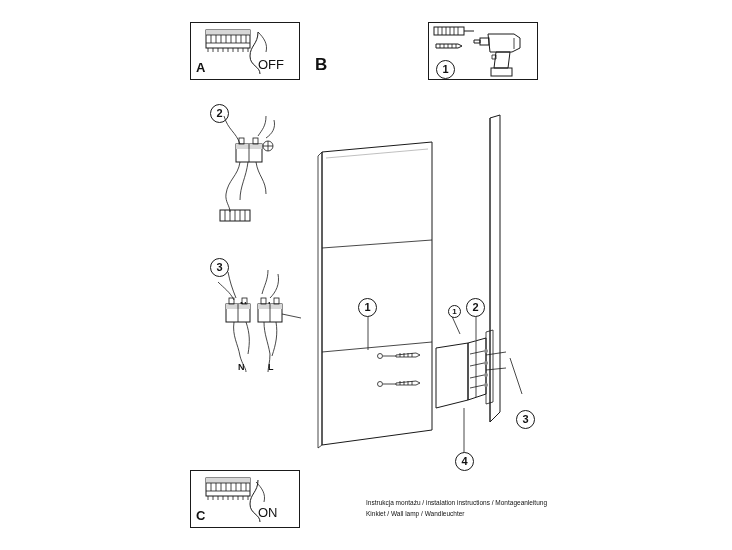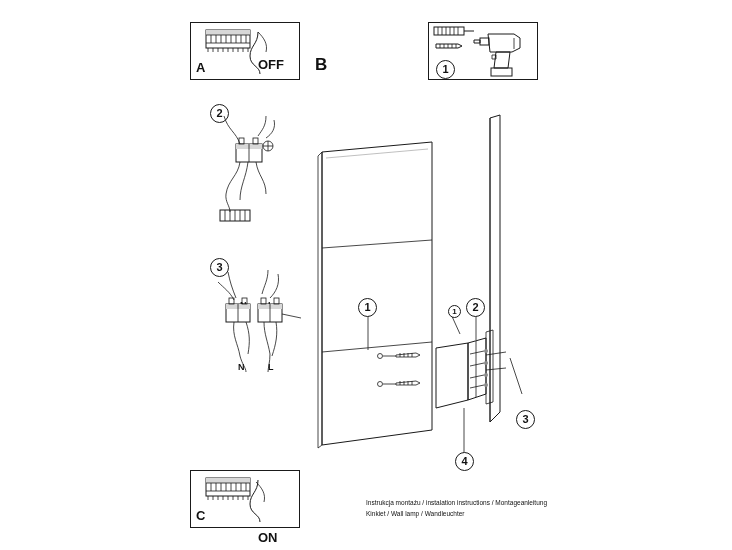--- a/index.html
+++ b/index.html
@@ -38,21 +38,21 @@
   .label-big {
     position: absolute;
     font-size: 15px;
     font-weight: 700;
     color: #111;
     letter-spacing: .5px;
   }
   .label-word {
     position: absolute;
     font-size: 13px;
-    font-weight: 700;
+    font-weight: 400;
     color: #111;
   }
   .circnum {
     position: absolute;
     width: 19px;
     height: 19px;
     border: 1px solid #1a1a1a;
     border-radius: 50%;
     box-sizing: border-box;
     font-size: 11px;
@@ -362,21 +362,21 @@
   <div class="circnum" style="left:466px; top:298px;">2</div>
   <div class="circnum" style="left:516px; top:410px;">3</div>
   <div class="circnum" style="left:455px; top:452px;">4</div>
 
   <div class="smallnum" style="left:448px; top:305px;">1</div>
 
   <div class="box" style="left:190px; top:470px; width:110px; height:58px;"></div>
 
   <div class="label-letter" style="left:196px; top:508px;">C</div>
 
-  <div class="label-word" style="left:258px; top:530px;">ON</div>
+  <div class="label-word" style="left:258px; top:505px;">ON</div>
 
   <div class="abs" style="left:190px; top:470px;">
     <svg width="110" height="58" viewBox="0 0 110 58">
       <g>
         <rect x="16" y="8" width="44" height="18" class="stroke" fill="#ffffff"></rect>
         <rect x="16" y="8" width="44" height="5" class="fill-light"></rect>
         <line x1="16" y1="13" x2="60" y2="13" class="stroke-thin"></line>
         <line x1="16" y1="21" x2="60" y2="21" class="stroke-thin"></line>
         <g class="stroke-thin">
           <line x1="21" y1="13" x2="21" y2="21"></line>

